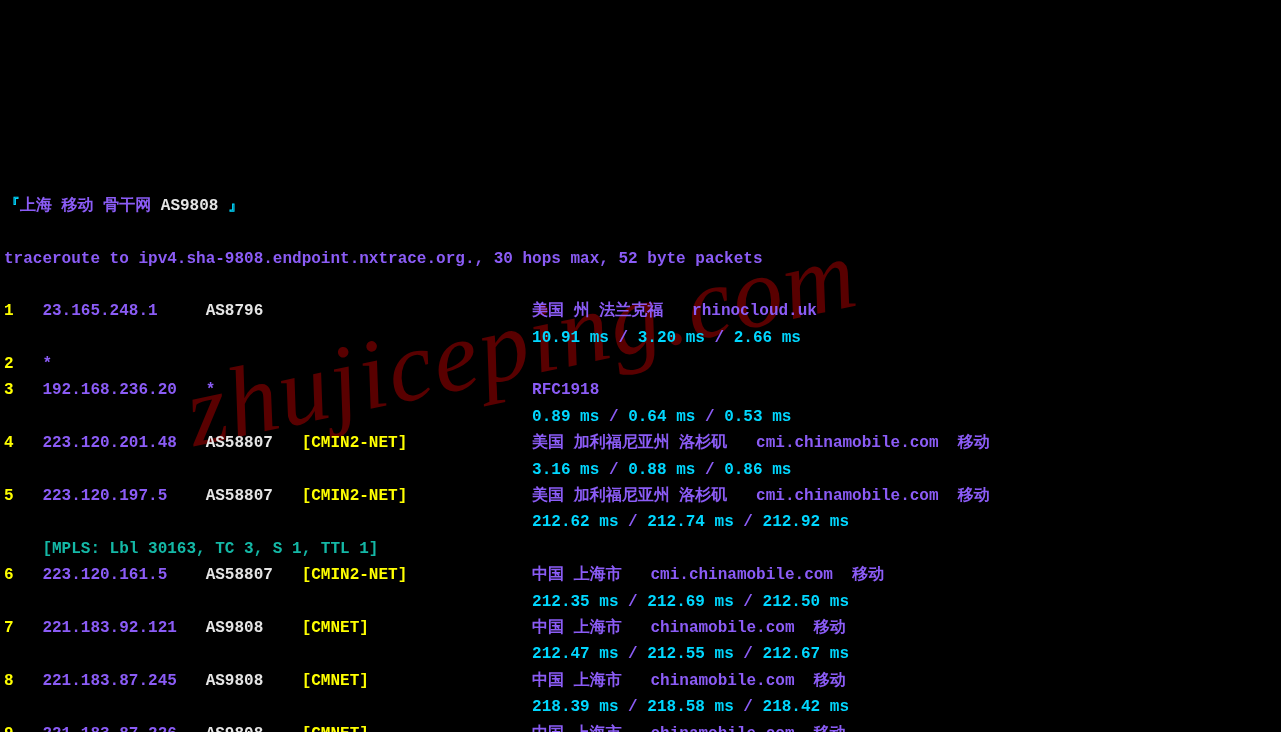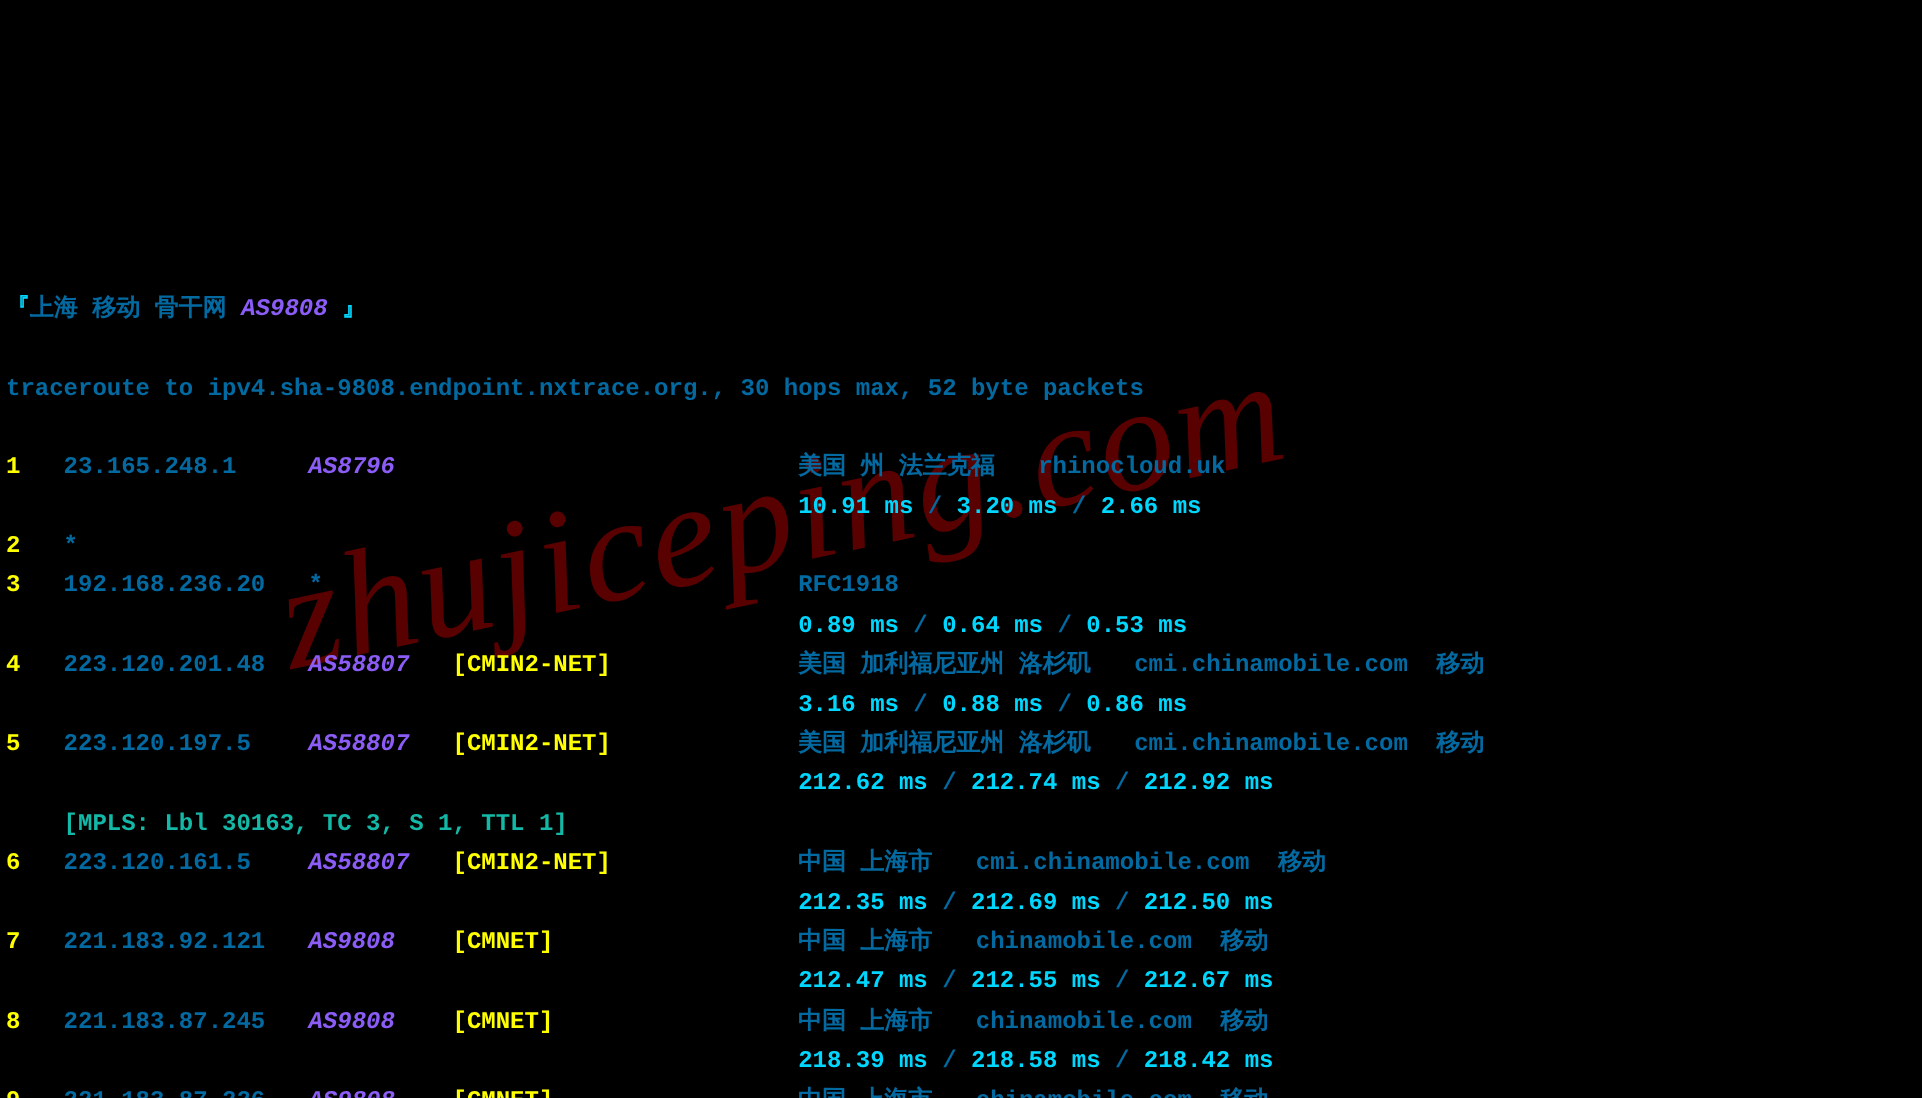--- a/index.html
+++ b/index.html
@@ -16,23 +16,23 @@
       font-weight: bold;
       padding: 8px 0;
       position: relative;
       white-space: pre;
     }
     .line {
       display: block;
       padding: 0 4px;
     }
     .cyan { color: #00d7ff; }
-    .white { color: #0369a1; font-family: Liberation Mono, monospace; }
+    .white { color: #8b5cf6; font-family: Liberation Mono, monospace; }
     .yellow { color: #ffff00; }
-    .green { color: #8b5cf6; font-style: italic; }
+    .green { color: #e5e5e5; }
     .gray { color: #14b8a6; }
     .watermark {
       position: absolute;
       top: 260px;
       left: 180px;
       font-size: 100px;
       font-weight: normal;
       font-style: italic;
       font-family: 'Times New Roman', serif;
       color: rgba(255, 0, 0, 0.35);

